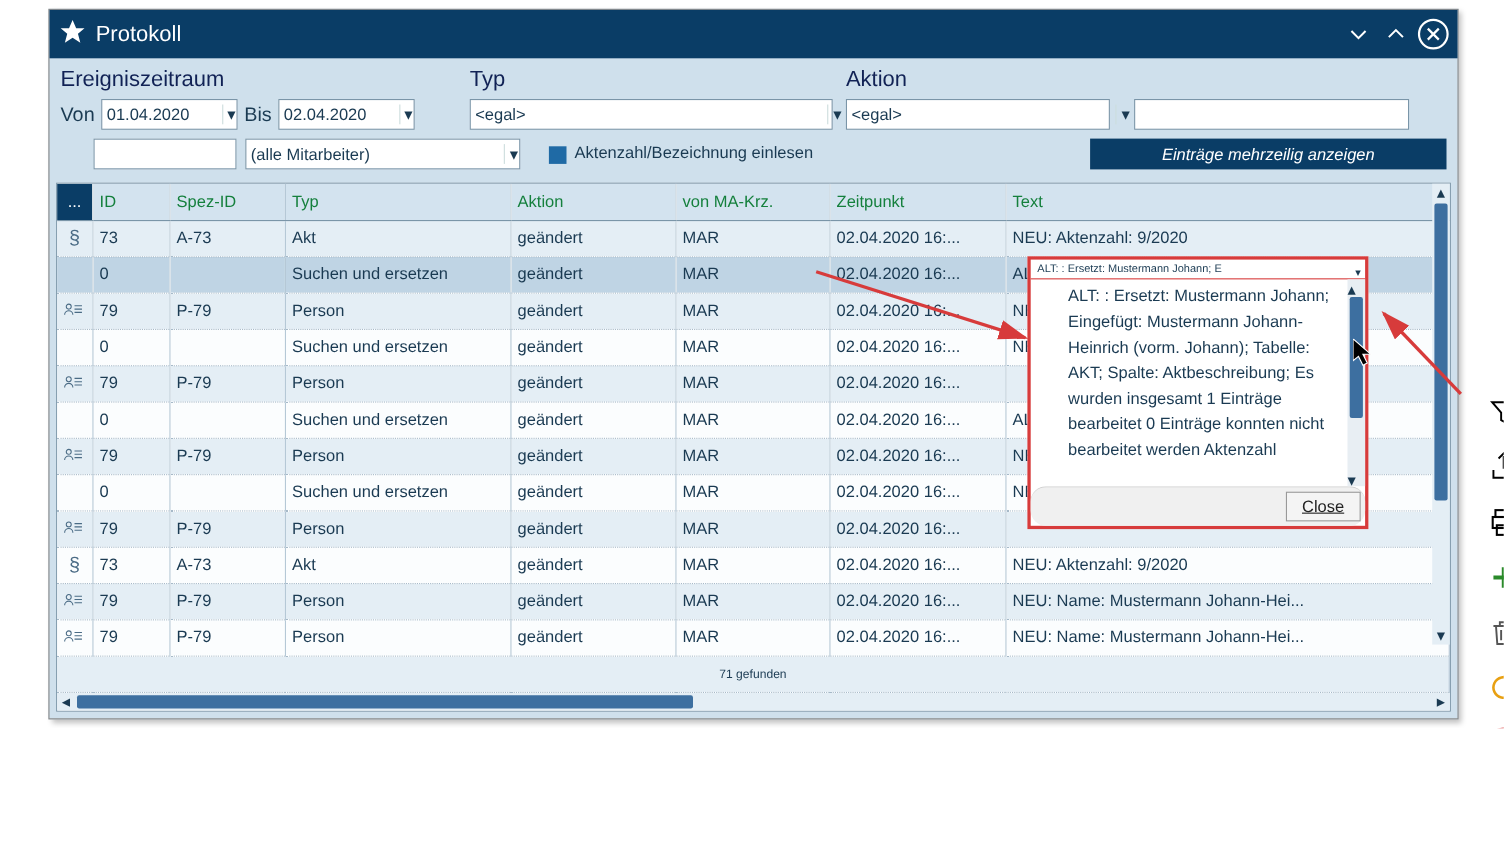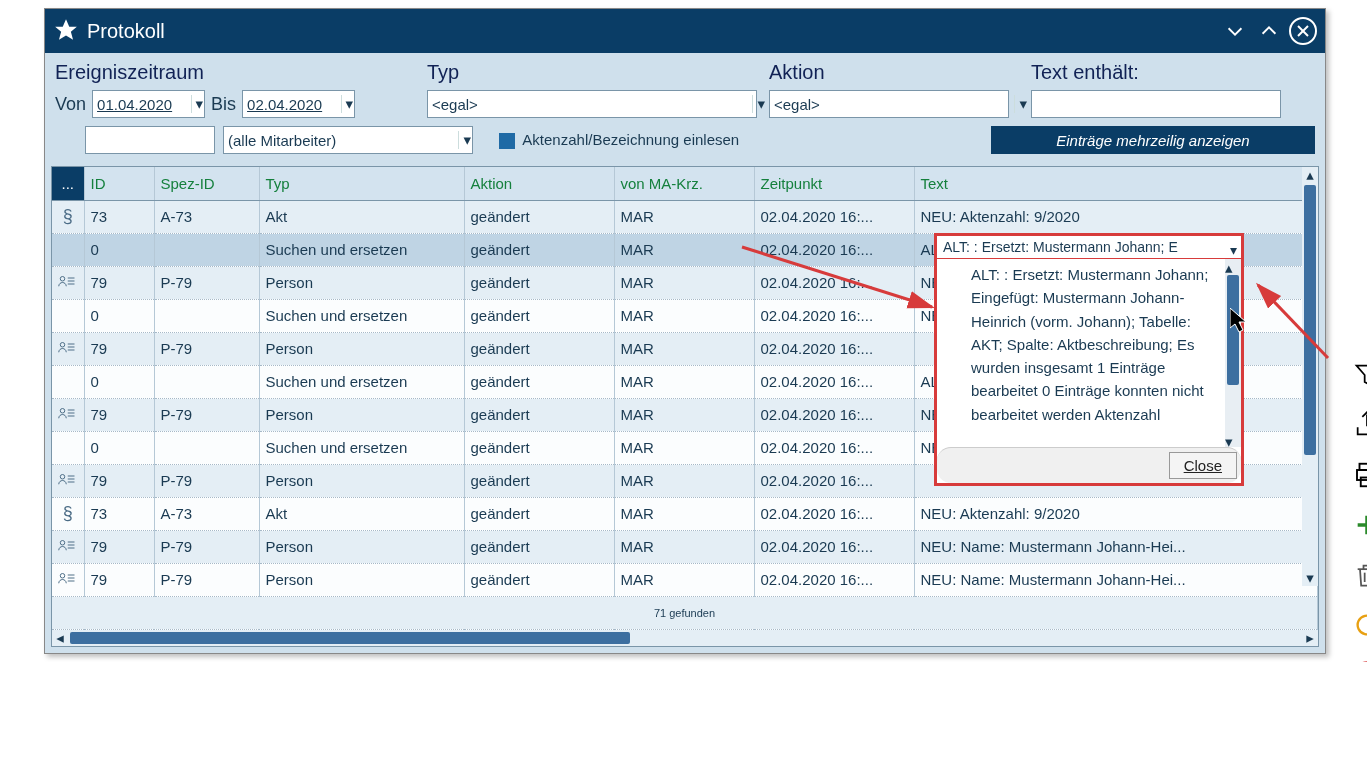--- a/index.html
+++ b/index.html
@@ -31,21 +31,21 @@
   .fcol.zeit { width: 370px; }
   .fcol.typ  { width: 340px; }
   .fcol.aktion { width: 260px; }
   .fcol.text { flex: 1; }
   .row-inline { display: flex; align-items: center; gap: 6px; }
   .lbl { font-size: 18px; }
   .input, .select {
     background: #fff; border: 1px solid #7a95a8; height: 28px; padding: 2px 4px;
     font-size: 15px; color: #1a3a52; font-family: inherit;
   }
-  .date-box { width: 113px; position: relative; text-decoration: underline; }
+  .date-box { width: 124px; position: relative; }
   .dd-caret {
     position: absolute; right: 2px; top: 50%; transform: translateY(-50%);
     border-left: 1px solid #cdd; padding-left: 4px; pointer-events: none;
   }
   .sel-wrap { position: relative; display: inline-block; }
   .sel-wrap .input { padding-right: 18px; }
 
   .filter-row2 { display: flex; align-items: center; gap: 8px; margin-top: 8px; }
   .chk { width: 16px; height: 16px; background: #1f6aa5; display: inline-block; vertical-align: middle; margin-right: 4px; }
   .bigbtn {
@@ -89,21 +89,21 @@
   }
   .hscroll .thumb { position: absolute; top: 2px; bottom: 2px; left: 18px; width: 560px; background: #3d6fa0; border-radius: 2px; }
   .hscroll .arrow { position: absolute; top:0; bottom:0; width:16px; display:flex; align-items:center; justify-content:center; }
   .hscroll .arrow.left { left:0; } .hscroll .arrow.right { right:0; }
 
   
   .popup {
     position: absolute; border: 3px solid #d73b3b; background: #fff;
     left: 882px; top: 66px; width: 310px; z-index: 5;
   }
-  .popup .cell-preview { padding: 3px 6px; border-bottom: 1px solid #d73b3b; font-size: 14px; white-space: nowrap; overflow: hidden; }
+  .popup .cell-preview { padding: 3px 6px; border-bottom: 1px solid #d73b3b; font-size: 10px; white-space: nowrap; overflow: hidden; }
   .popup .drop-caret { position: absolute; right: 4px; top: 6px; }
   .popup .body { display: flex; margin-left: 28px; }
   .popup .txt { padding: 4px 6px; font-size: 15px; line-height: 1.55; flex:1; height: 188px; overflow: hidden; }
   .popup .mini-scroll { width: 16px; background: #e8eef3; position: relative; }
   .popup .mini-scroll .mthumb { position: absolute; left:2px; right:2px; top:16px; height:110px; background:#3d6fa0; border-radius:2px; }
   .popup .footer { display: flex; justify-content: flex-end; padding: 4px; background: #f0f0f0; border-top: 1px solid #ccc; border-radius: 14px; }
   .popup .close-btn { background: #f4f4f4; border: 1px solid #999; padding: 4px 14px; text-decoration: underline; font-size:15px; color:#222; }
 
   
   .ann-arrow { position: absolute; z-index: 20; pointer-events: none; }
@@ -175,21 +175,20 @@
         </span>
       </div>
       <div class="fcol aktion">
         <div class="col-label">Aktion</div>
         <span class="sel-wrap" style="width:100%;">
           <input class="input" style="width: 240px;" value="&lt;egal&gt;">
           <span class="dd-caret">▾</span>
         </span>
       </div>
       <div class="fcol text">
-        <div class="col-label">Text enthält:</div>
         <input class="input" style="width: 250px;" value="">
       </div>
     </div>
 
     <div class="filter-row2">
       <span style="width:22px;"></span>
       <input class="input" style="width: 130px;" value="">
       <span class="sel-wrap">
         <input class="input" style="width: 250px;" value="(alle Mitarbeiter)">
         <span class="dd-caret">▾</span>

